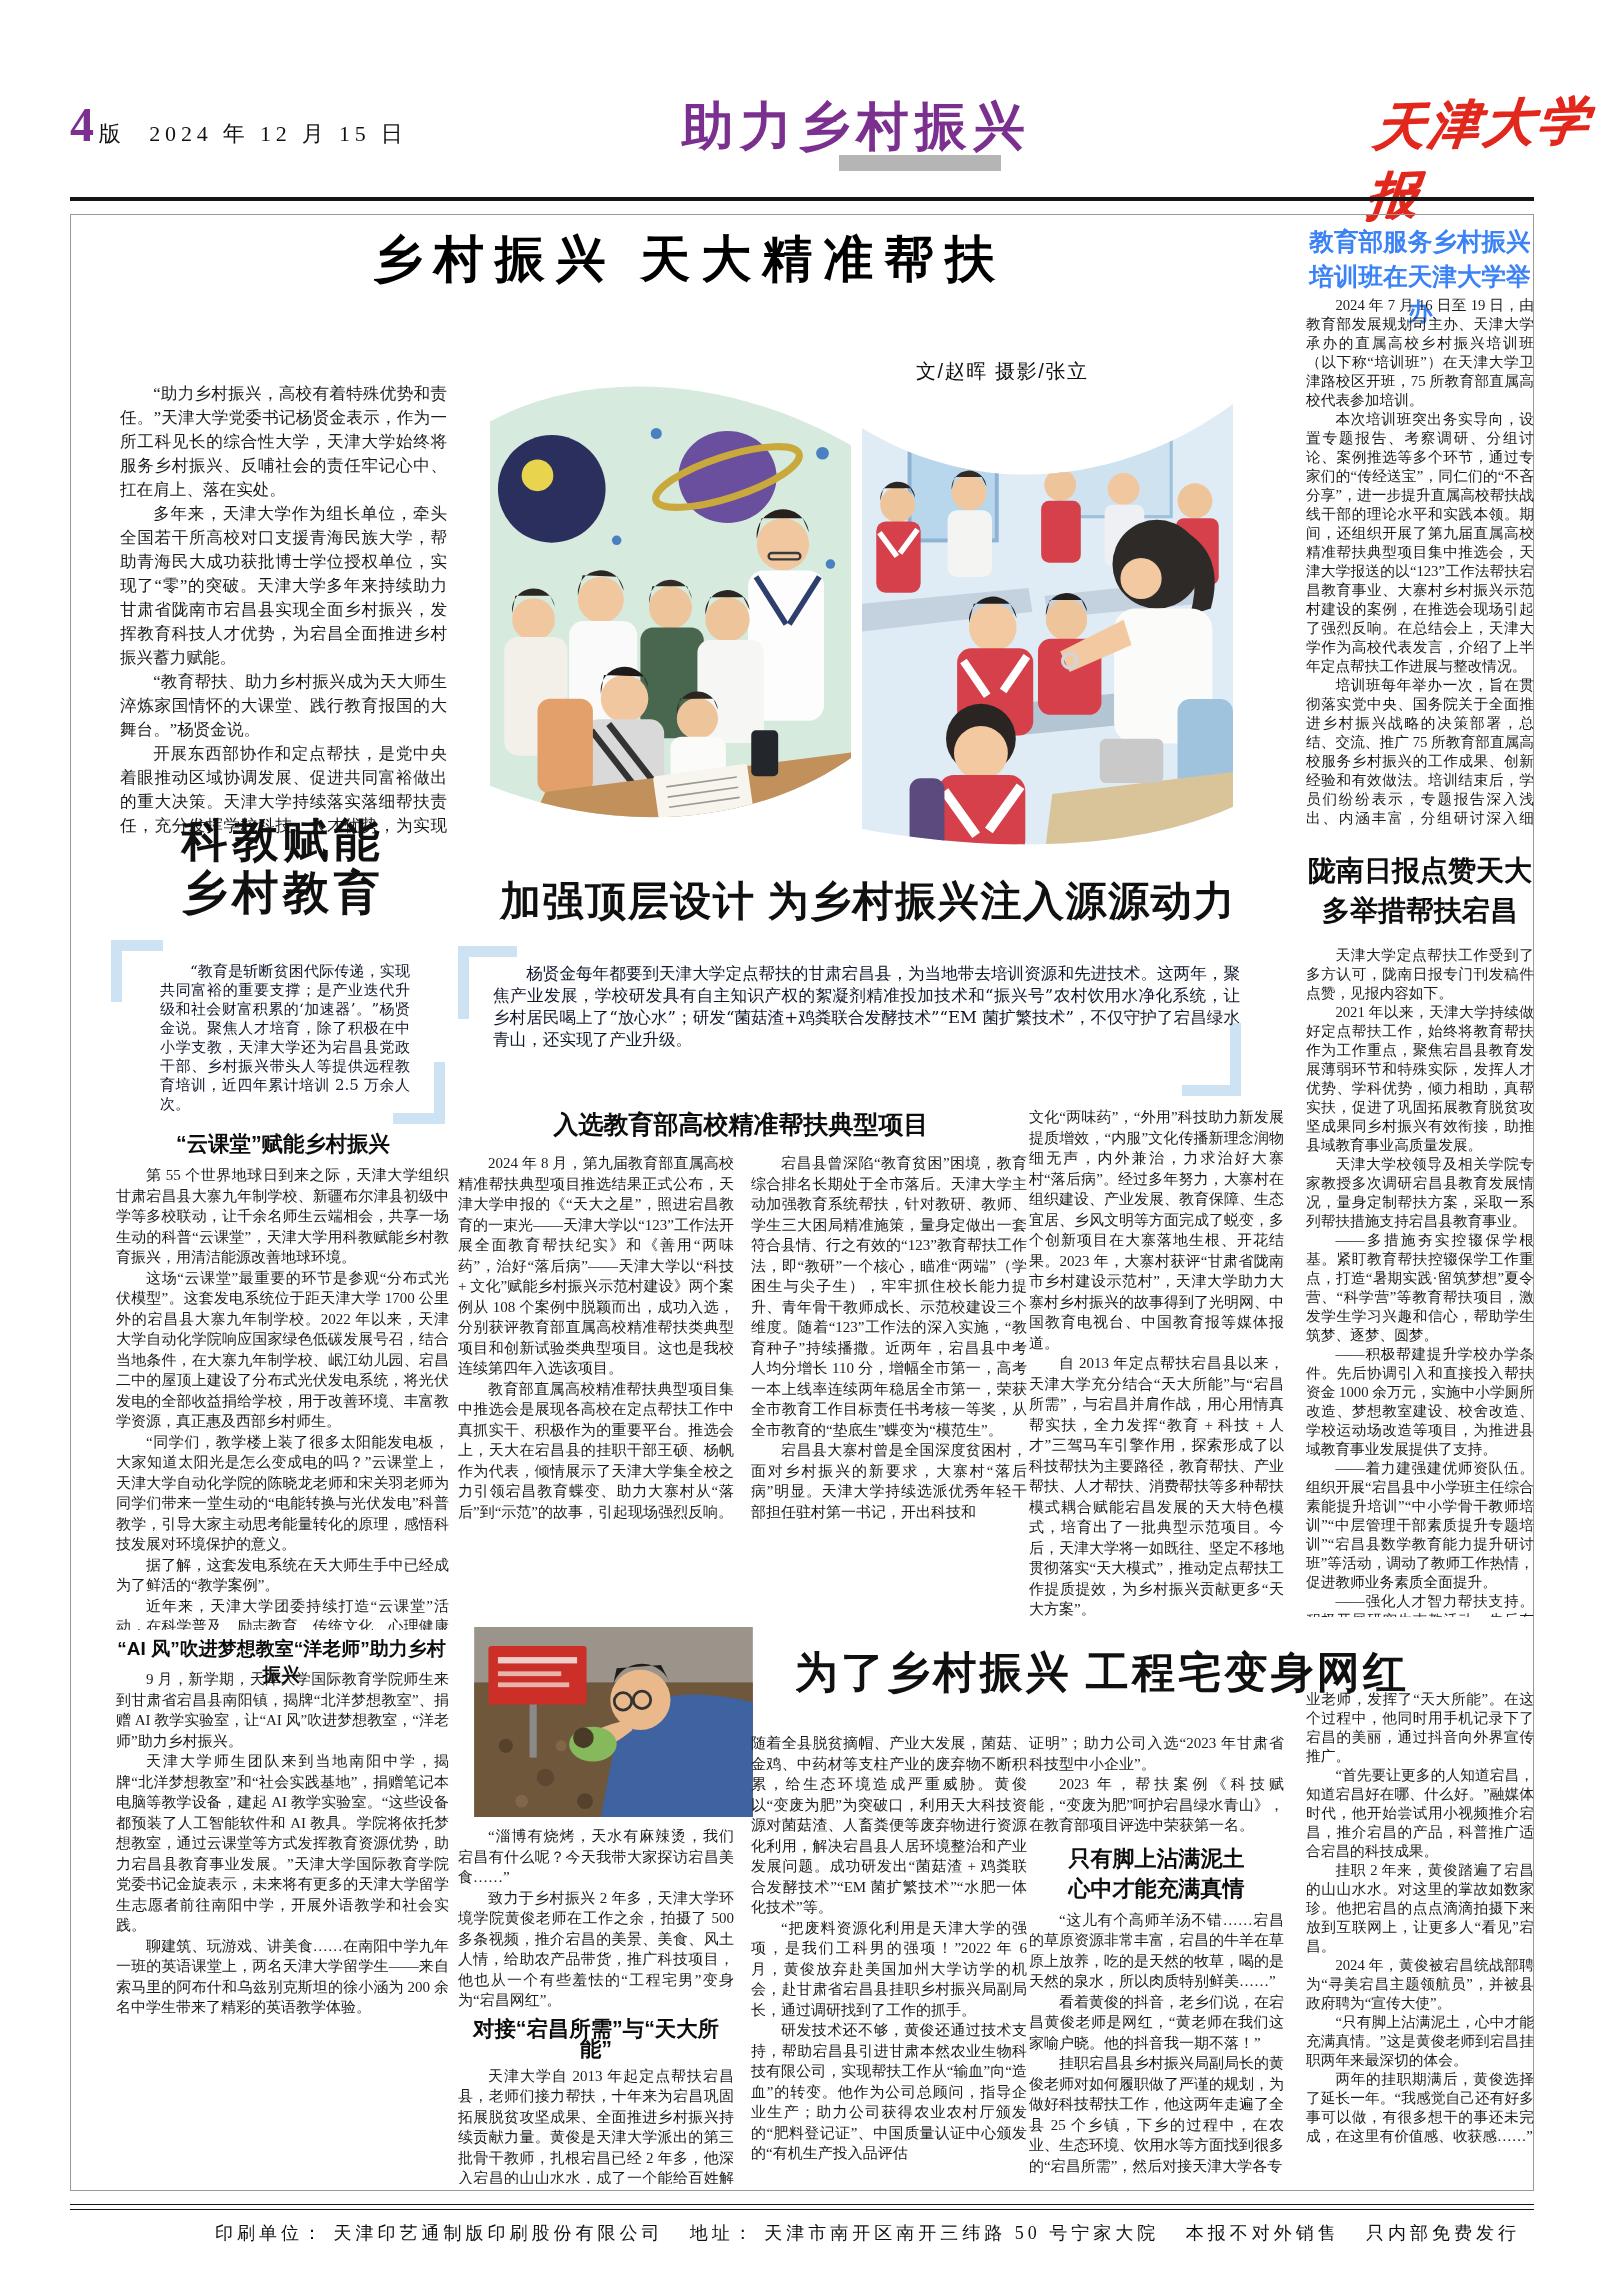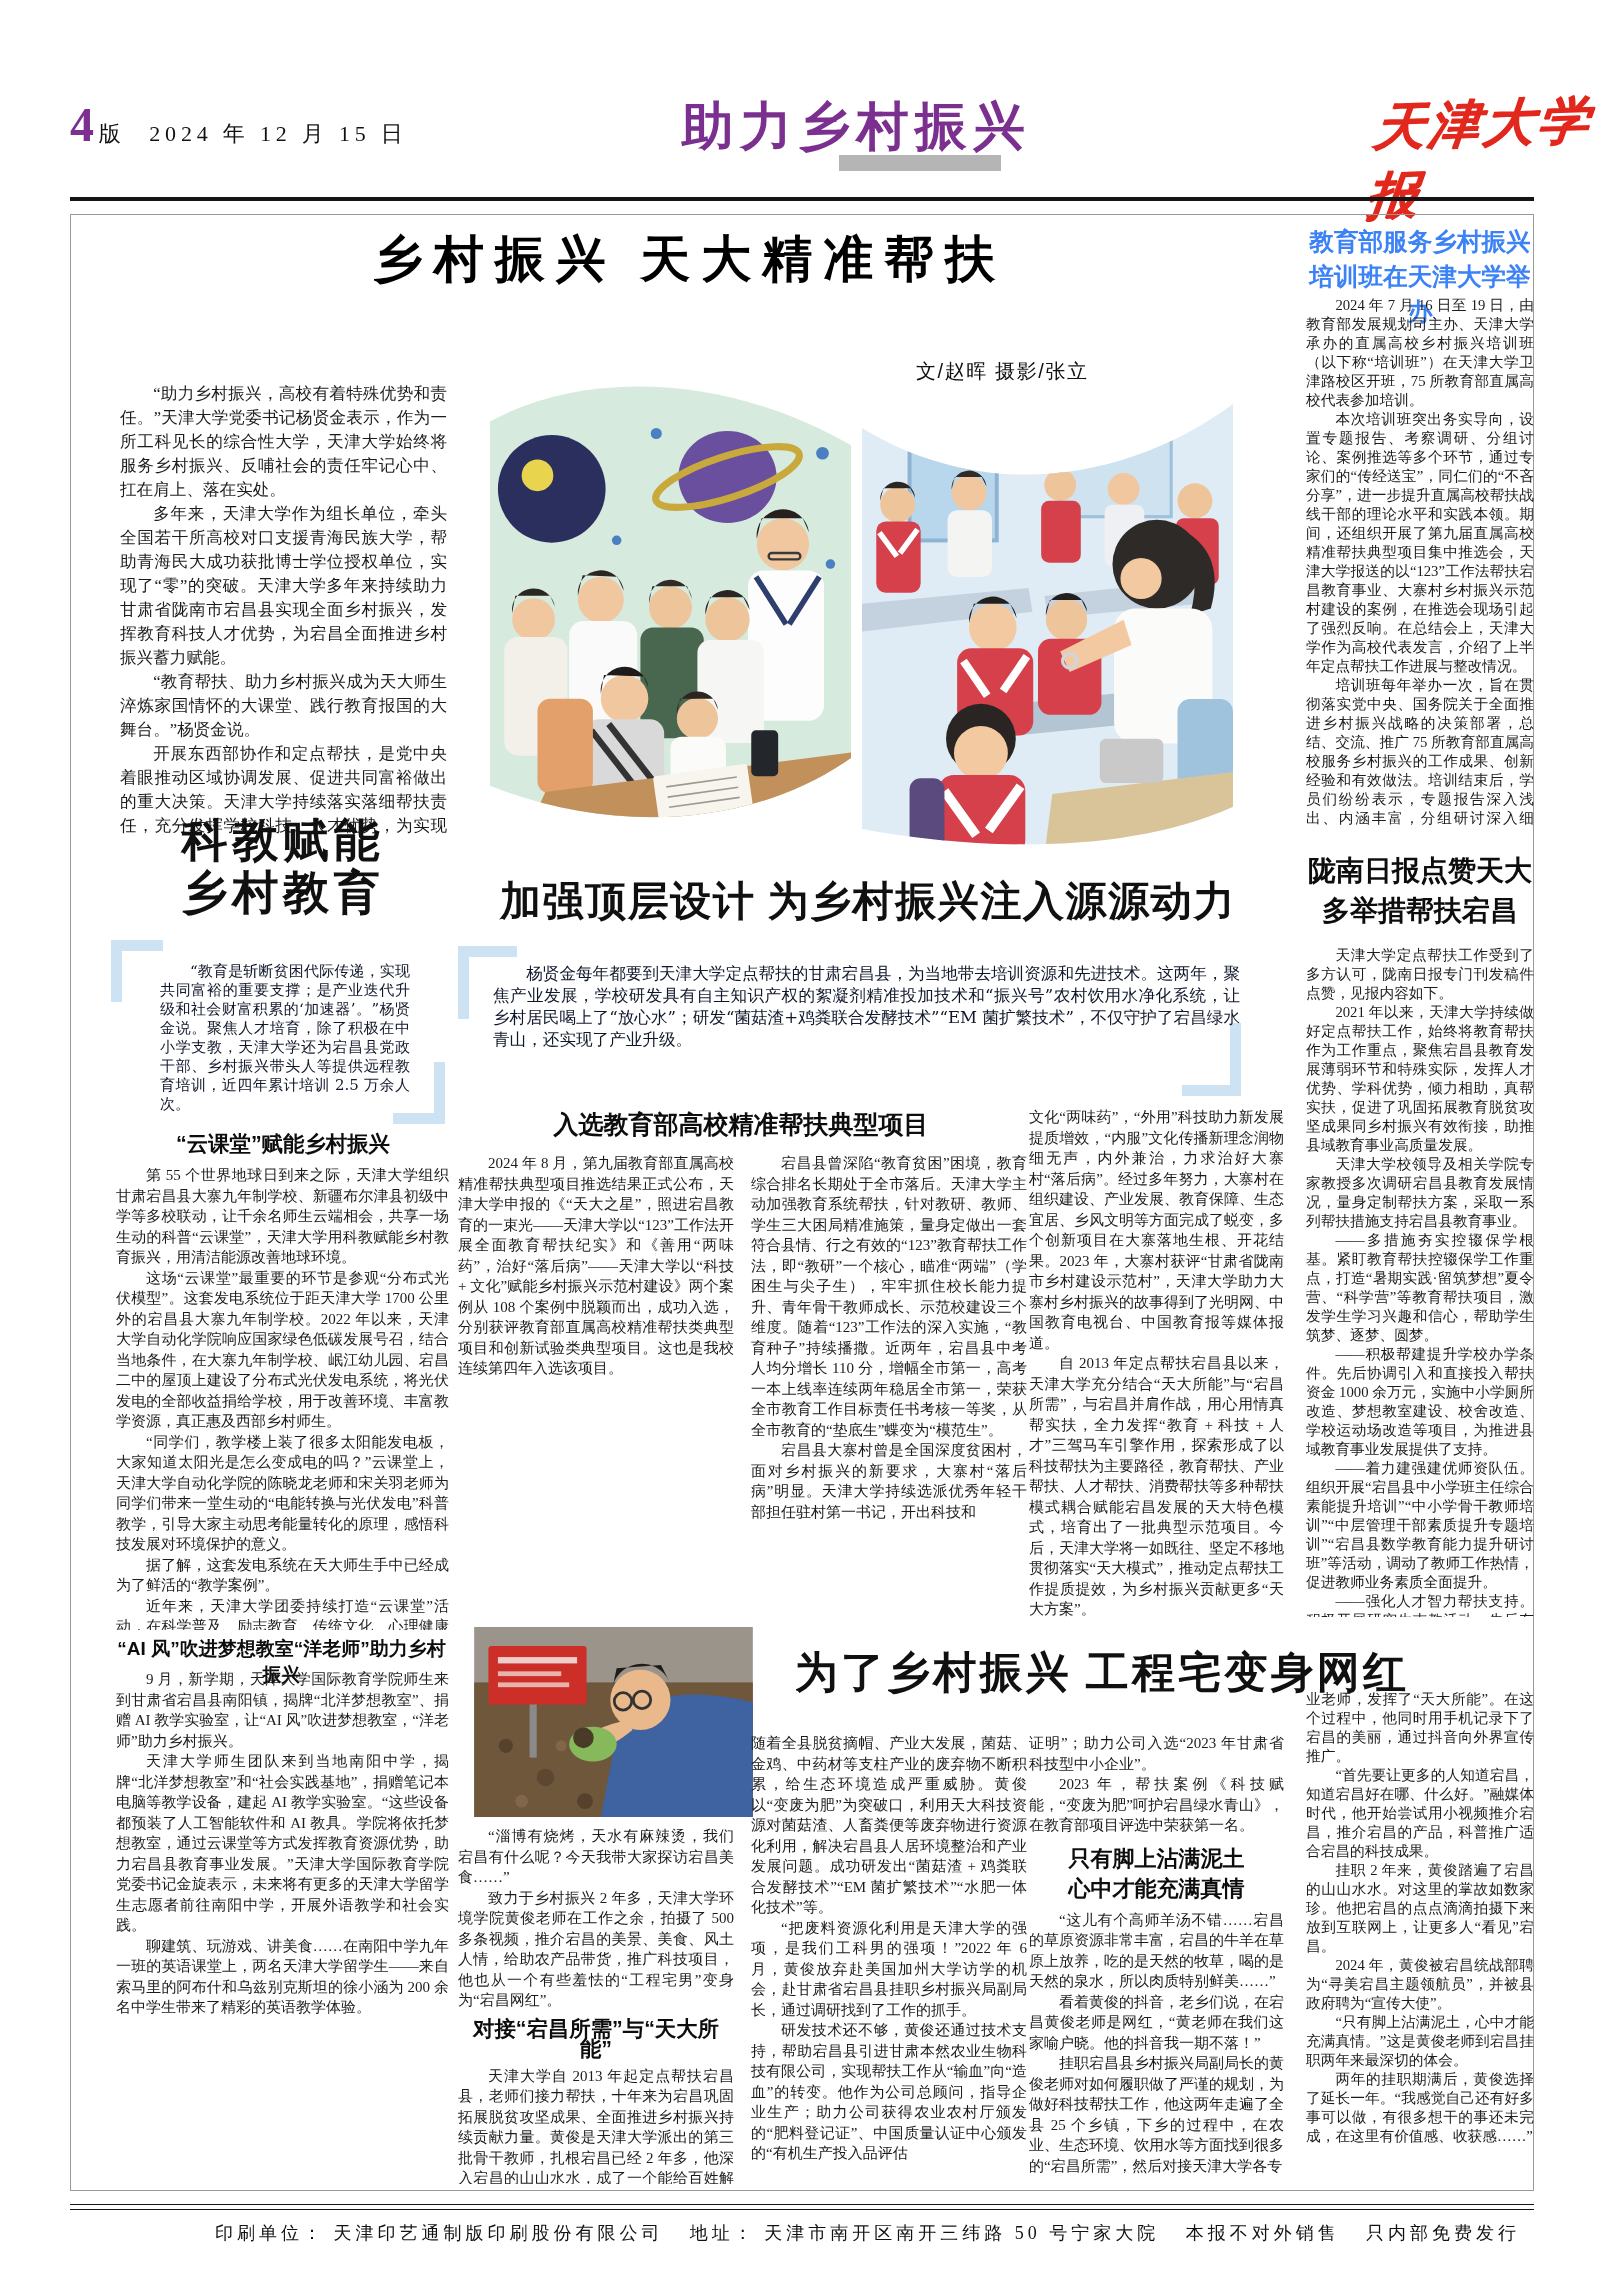--- a/index.html
+++ b/index.html
@@ -222,20 +222,21 @@
 
   <div class="abs headline-lg" style="left:474px;top:874px;width:788px;font-size:41px;letter-spacing:1.6px;">加强顶层设计 为乡村振兴注入源源动力</div>
   <div class="abs" style="left:458px;top:946px;width:829px;height:155px;">
     <div class="bk bk-tl" style="left:0;top:0;width:48px;height:62px;"></div>
     <div class="bk bk-br" style="right:46px;bottom:4.8px;width:48px;height:62px;"></div>
     <div class="quote-text" style="position:absolute;left:35px;top:17.4px;width:747px;height:92px;font-size:16.6px;line-height:22px;text-indent:2em;">杨贤金每年都要到天津大学定点帮扶的甘肃宕昌县，为当地带去培训资源和先进技术。这两年，聚焦产业发展，学校研发具有自主知识产权的絮凝剂精准投加技术和“振兴号”农村饮用水净化系统，让乡村居民喝上了“放心水”；研发“菌菇渣+鸡粪联合发酵技术”“EM 菌扩繁技术”，不仅守护了宕昌绿水青山，还实现了产业升级。</div>
   </div>
   <div class="abs subhead" style="left:458px;top:1108px;width:566px;font-size:25px;">入选教育部高校精准帮扶典型项目</div>
   <div class="abs tcol f19" style="left:458px;top:1153px;width:276px;height:465px;">
       <p class="para">2024 年 8 月，第九届教育部直属高校精准帮扶典型项目推选结果正式公布，天津大学申报的《“天大之星”，照进宕昌教育的一束光——天津大学以“123”工作法开展全面教育帮扶纪实》和《善用“两味药”，治好“落后病”——天津大学以“科技 + 文化”赋能乡村振兴示范村建设》两个案例从 108 个案例中脱颖而出，成功入选，分别获评教育部直属高校精准帮扶类典型项目和创新试验类典型项目。这也是我校连续第四年入选该项目。</p>
+      <p class="para">教育部直属高校精准帮扶典型项目集中推选会是展现各高校在定点帮扶工作中真抓实干、积极作为的重要平台。推选会上，天大在宕昌县的挂职干部王硕、杨帆作为代表，倾情展示了天津大学集全校之力引领宕昌教育蝶变、助力大寨村从“落后”到“示范”的故事，引起现场强烈反响。</p>
     </div>
   <div class="abs tcol f19" style="left:751px;top:1153px;width:276px;height:465px;">
       <p class="para">宕昌县曾深陷“教育贫困”困境，教育综合排名长期处于全市落后。天津大学主动加强教育系统帮扶，针对教研、教师、学生三大困局精准施策，量身定做出一套符合县情、行之有效的“123”教育帮扶工作法，即“教研”一个核心，瞄准“两端”（学困生与尖子生），牢牢抓住校长能力提升、青年骨干教师成长、示范校建设三个维度。随着“123”工作法的深入实施，“教育种子”持续播撒。近两年，宕昌县中考人均分增长 110 分，增幅全市第一，高考一本上线率连续两年稳居全市第一，荣获全市教育工作目标责任书考核一等奖，从全市教育的“垫底生”蝶变为“模范生”。</p>
       <p class="para">宕昌县大寨村曾是全国深度贫困村，面对乡村振兴的新要求，大寨村“落后病”明显。天津大学持续选派优秀年轻干部担任驻村第一书记，开出科技和</p>
     </div>
   <div class="abs tcol f19 cont" style="left:1029px;top:1107px;width:255px;height:510px;">
       <p class="para">文化“两味药”，“外用”科技助力新发展提质增效，“内服”文化传播新理念润物细无声，内外兼治，力求治好大寨村“落后病”。经过多年努力，大寨村在组织建设、产业发展、教育保障、生态宜居、乡风文明等方面完成了蜕变，多个创新项目在大寨落地生根、开花结果。2023 年，大寨村获评“甘肃省陇南市乡村建设示范村”，天津大学助力大寨村乡村振兴的故事得到了光明网、中国教育电视台、中国教育报等媒体报道。</p>
       <p class="para">自 2013 年定点帮扶宕昌县以来，天津大学充分结合“天大所能”与“宕昌所需”，与宕昌并肩作战，用心用情真帮实扶，全力发挥“教育 + 科技 + 人才”三驾马车引擎作用，探索形成了以科技帮扶为主要路径，教育帮扶、产业帮扶、人才帮扶、消费帮扶等多种帮扶模式耦合赋能宕昌发展的天大特色模式，培育出了一批典型示范项目。今后，天津大学将一如既往、坚定不移地贯彻落实“天大模式”，推动定点帮扶工作提质提效，为乡村振兴贡献更多“天大方案”。</p>
     </div>
 

